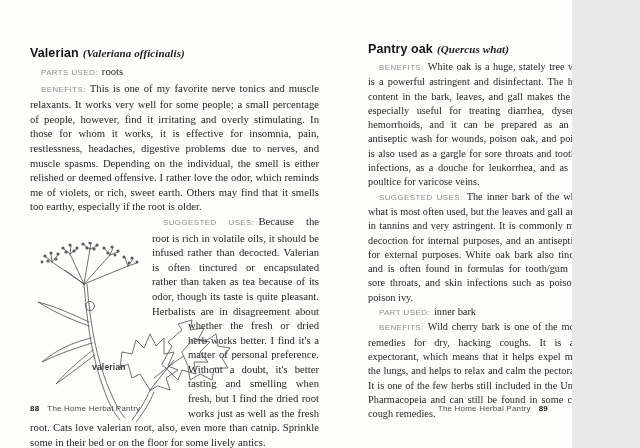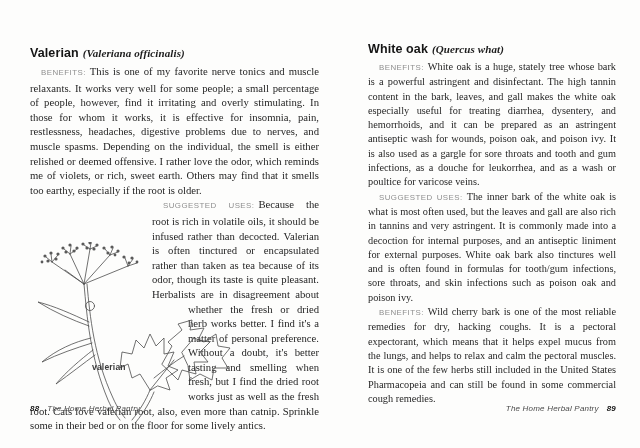--- a/index.html
+++ b/index.html
@@ -1,20 +1,20 @@
 <!DOCTYPE html>
 <html><head>
 <meta charset="utf-8">
 <style>
   * { margin: 0; padding: 0; box-sizing: border-box; }
   html, body { width: 640px; height: 448px; }
   body { background: #e9e9e9; }
   .spread {
     position: relative;
-    width: 640px; height: 448px;
+    width: 572px; height: 448px;
     background: #fdfdfc;
     overflow: hidden;
     font-family: "Liberation Serif", serif;
     color: #242424;
   }
   .page-col { position: absolute; }
   .col-left  { left: 30px;  top: 46px; width: 289px; }
   .col-right { left: 368px; top: 42px; width: 248px; }
 
   h2.entry-heading {
@@ -72,39 +72,41 @@
     letter-spacing: 0.2px;
   }
 
   .footer {
     position: absolute;
     top: 404px;
     font-family: "Liberation Sans", sans-serif;
     font-size: 8px;
     color: #4a4a4a;
     letter-spacing: 0.2px;
-    font-style: italic;
   }
   .footer-left  { left: 30px; }
   .footer-right { right: 24px; text-align: right; margin-left: 47px; }
   .page-num { font-weight: bold; color: #161616; }
   .footer-left .page-num  { margin-right: 8px; }
   .footer-right .page-num { margin-left: 8px; }
 </style>
 </head>
 <body>
 
 <div class="spread">
 
   <div class="page-col col-left">
 
     <h2 class="entry-heading">
       <span>Valerian</span><span class="latin">(Valeriana officinalis)</span>
     </h2>
 
+    <p class="body">
+      <span class="label">PARTS USED:</span><span>roots</span>
+    </p>
 
     <p class="body">
       <span class="label">BENEFITS:</span><span>This is one of my favorite nerve tonics and muscle relaxants. It works very well for some people; a small percentage of people, however, find it irritating and overly stimulating. In those for whom it works, it is effective for insomnia, pain, restlessness, headaches, digestive problems due to nerves, and muscle spasms. Depending on the individual, the smell is either relished or deemed offensive. I rather love the odor, which reminds me of violets, or rich, sweet earth. Others may find that it smells too earthy, especially if the root is older.</span>
     </p>
 
     <p class="body">
       <span class="spacer1"></span>
       <span class="spacer2"></span>
       <span class="label">SUGGESTED USES:</span><span>Because the root is rich in volatile oils, it should be infused rather than decocted. Valerian is often tinctured or encapsulated rather than taken as tea because of its odor, though its taste is quite pleasant. Herbalists are in disagreement about whether the fresh or dried herb works better. I find it's a matter of personal preference. Without a doubt, it's better tasting and smelling when fresh, but I find the dried root works just as well as the fresh root. Cats love valerian root, also, even more than catnip. Sprinkle some in their bed or on the floor for some lively antics.</span>
     </p>
@@ -173,33 +175,36 @@
           <circle cx="97" cy="21" r="1.4"></circle>
         </g>
       </svg>
       <span class="illo-caption">valerian</span>
     </div>
   </div>
 
   <div class="page-col col-right">
 
     <h2 class="entry-heading">
-      <span>White oak</span><span class="latin">(Quercus what)</span>
+      <span>Pantry oak</span><span class="latin">(Quercus what)</span>
     </h2>
 
 
     <p class="body">
       <span class="label">BENEFITS:</span><span>White oak is a huge, stately tree whose bark is a powerful astringent and disinfectant. The high tannin content in the bark, leaves, and gall makes the white oak especially useful for treating diarrhea, dysentery, and hemorrhoids, and it can be prepared as an astringent antiseptic wash for wounds, poison oak, and poison ivy. It is also used as a gargle for sore throats and tooth and gum infections, as a douche for leukorrhea, and as a wash or poultice for varicose veins.</span>
     </p>
 
     <p class="body">
       <span class="label">SUGGESTED USES:</span><span>The inner bark of the white oak is what is most often used, but the leaves and gall are also rich in tannins and very astringent. It is commonly made into a decoction for internal purposes, and an antiseptic liniment for external purposes. White oak bark also tinctures well and is often found in formulas for tooth/gum infections, sore throats, and skin infections such as poison oak and poison ivy.</span>
     </p>
 
 
+    <p class="body">
+      <span class="label">PART USED:</span><span>inner bark</span>
+    </p>
 
     <p class="body">
       <span class="label">BENEFITS:</span><span>Wild cherry bark is one of the most reliable remedies for dry, hacking coughs. It is a pectoral expectorant, which means that it helps expel mucus from the lungs, and helps to relax and calm the pectoral muscles. It is one of the few herbs still included in the United States Pharmacopeia and can still be found in some commercial cough remedies.</span>
     </p>
   </div>
 
   <div class="footer footer-left">
     <span class="page-num">88</span><span>The Home Herbal Pantry</span>
   </div>
   <div class="footer footer-right">

